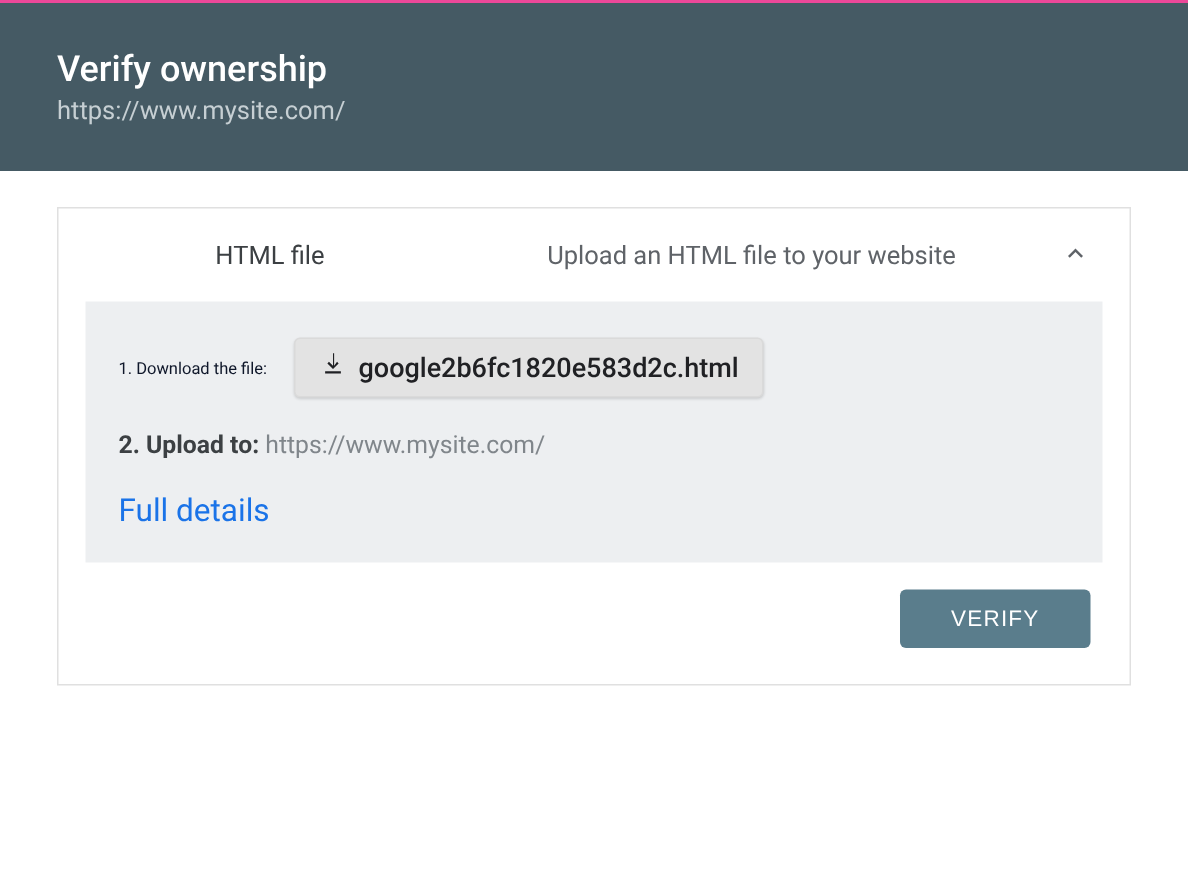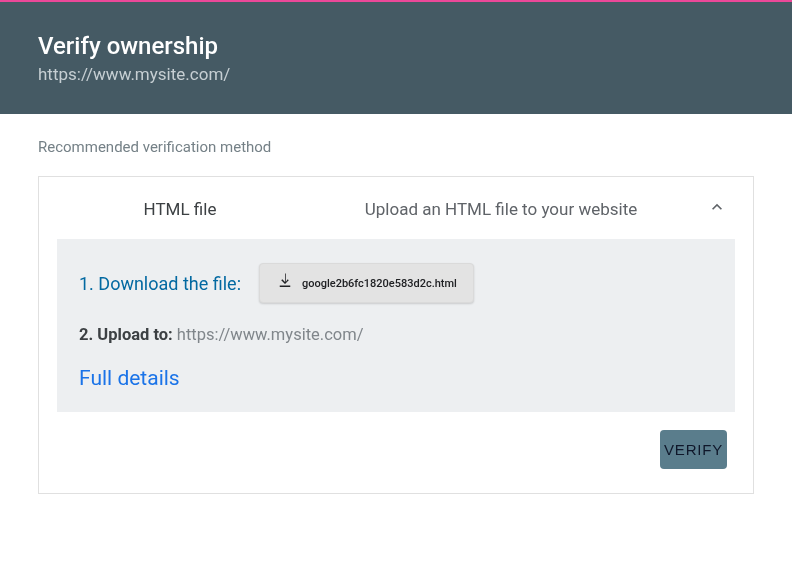--- a/index.html
+++ b/index.html
@@ -9,42 +9,41 @@
     .header-url { color:#c6cfd3; font-size:17px; font-weight:400; }
     .content { padding:24px 38px 0; }
     .section-label { color:#758187; font-size:15px; font-weight:400; margin-bottom:20px; }
     .card { border:1px solid #e0e0e0; background:#fff; }
     .card-header { display:flex; align-items:center; padding:20px 26px 18px;text-align:center; }
     .method-name { color:#3c4043; font-size:17px; font-weight:400; width:230px; }
     .method-desc { color:#5f6368; font-size:17px; font-weight:400; flex:1; }
     .chevron { color:#5f6368; }
     .card-body { margin:0 18px 18px; background:#edeff1; padding:24px 22px 22px; }
     .step1 { display:flex; align-items:center; margin-bottom:22px; }
-    .step1-label { color:#0369a1; font-size:18px; font-weight:400; margin-right:18px; }
+    .step1-label { color:#0f172a; font-size:11px; font-weight:400; margin-right:18px; }
     .download-btn { display:inline-flex; align-items:center; background:#e3e3e3; border:1px solid #dadada; border-radius:4px; padding:8px 16px; cursor:pointer; box-shadow:0 1px 2px rgba(0,0,0,0.15); }
     .download-btn svg { margin-right:8px; }
-    .download-btn-text { color:#202124; font-size:11px; font-weight:500; }
+    .download-btn-text { color:#202124; font-size:18px; font-weight:500; }
     .step2 { margin-bottom:22px; }
     .step2-label { color:#3c4043; font-size:16.5px; font-weight:700; }
     .step2-url { color:#80868b; font-size:16.5px; font-weight:400; }
     .note { color:#5f6368; font-size:16px; font-weight:400; margin-bottom:22px; }
     .full-details { color:#1a73e8; font-size:21px; font-weight:400; cursor:pointer; }
     .card-footer { display:flex; justify-content:flex-end; padding:0 26px 24px; }
-    .verify-btn { background:#5a7d8c; color:#0f172a; border:none; border-radius:4px; padding:11px 4px; font-size:15px; font-weight:500; letter-spacing:0.8px; cursor:pointer; }
+    .verify-btn { background:#5a7d8c; color:#ffffff; border:none; border-radius:4px; padding:11px 34px; font-size:15px; font-weight:500; letter-spacing:0.8px; cursor:pointer; }
   </style>
 </head>
 <body>
 
 <div class="header">
   <div class="header-title">Verify ownership</div>
   <div class="header-url">https://www.mysite.com/</div>
 </div>
 
 <div class="content">
-  <div class="section-label">Recommended verification method</div>
 
   <div class="card">
     <div class="card-header">
       <div class="method-name">HTML file</div>
       <div class="method-desc">Upload an HTML file to your website</div>
       <span class="chevron">
         <svg width="20" height="20" viewBox="0 0 24 24" fill="#5f6368">
             <path d="M7.41 15.41L12 10.83l4.59 4.58L18 14l-6-6-6 6z"></path>
           </svg>
       </span>

